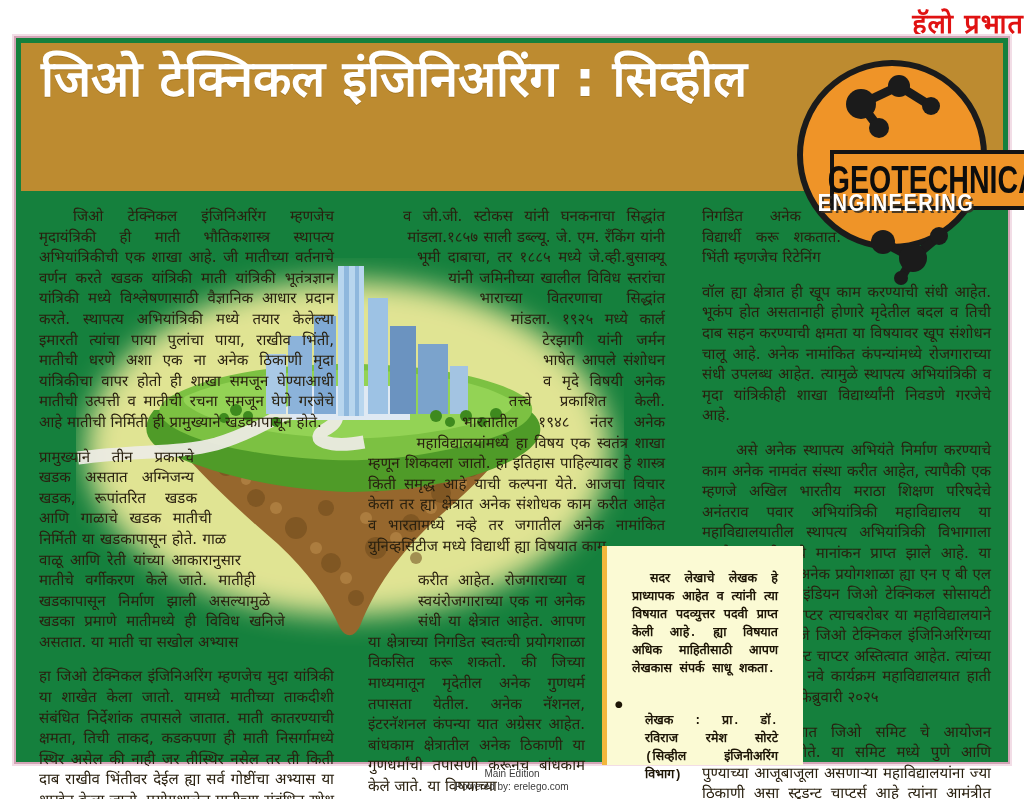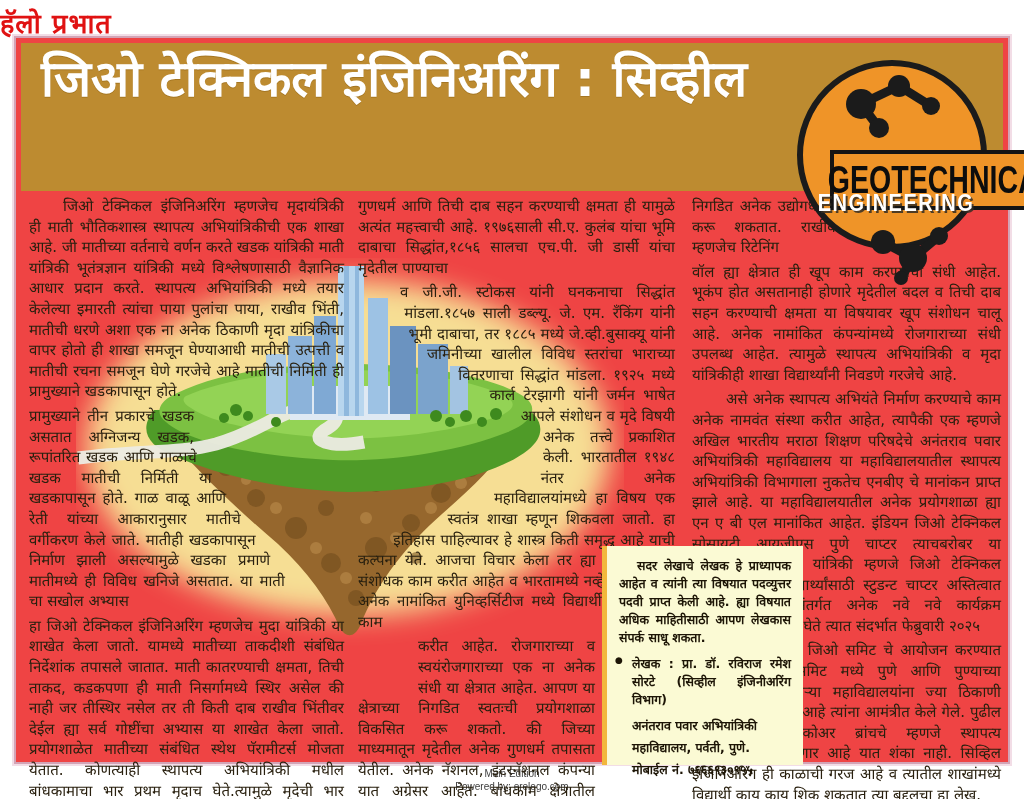--- a/index.html
+++ b/index.html
@@ -1,23 +1,23 @@
 <!DOCTYPE html>
 <html><head>
 <meta charset="utf-8">
 <style>
   * { margin:0; padding:0; box-sizing:border-box; }
   body { background:#ffffff; font-family:"DejaVu Sans", sans-serif; }
   .page { position:relative; width:1024px; height:799px; background:#ffffff; overflow:hidden; }
 
-  .masthead { position:absolute; top:4px; left:0; width:100%; text-align:left;
+  .masthead { position:absolute; top:4px; left:0; width:100%; text-align:right;
     font-size:27px; font-weight:800; color:#e01212; letter-spacing:1px; }
 
   .content-box { position:absolute; left:14px; top:36px; width:996px; height:728px;
-    background:#ef4444; border:2px solid #d3a4b6; box-shadow:0 0 0 2px #f2dde6; }
+    background:#15803d; border:2px solid #d3a4b6; box-shadow:0 0 0 2px #f2dde6; }
 
   .headline-band { position:absolute; left:5px; top:5px; width:982px; height:148px; background:#bd8b30; }
   .headline-text { position:absolute; left:20px; top:0; width:800px; color:#ffffff;
     font-weight:800; font-size:50px; line-height:72px; text-shadow:0 1px 0 rgba(120,80,10,.35); }
   .headline-text div { white-space:nowrap; }
 
   
   .logo { position:absolute; right:5px; top:8px; width:214px; height:246px; z-index:4; }
   .logo-circle { position:absolute; left:8px; top:14px; width:190px; height:190px;
     border-radius:50%; background:#ef9428; border:6px solid #1b1b1b; }
@@ -29,41 +29,41 @@
   .logo-sub { position:absolute; left:0; top:146px; width:100%; text-align:center;
     font-family:"Liberation Sans",sans-serif; font-size:20px; font-weight:800; color:#ffffff;
     letter-spacing:1.5px; text-shadow:2px 2px 0 rgba(50,45,35,.85); transform:scaleY(1.15); }
 
   
   .island { position:absolute; left:60px; top:220px; width:548px; height:388px; z-index:1; }
 
   
   .col { position:absolute; top:154px; font-size:15px; line-height:20.6px; color:#29200f;
     text-align:justify; z-index:2; }
-  .col p { margin:4px; }
+  .col p { margin:14px; }
   .col1 { left:9px;  width:323px; }
   .col2 { left:338px; width:325px; }
   .col3 { left:672px; width:317px; }
   .indent { text-indent:34px; }
 
   .isl-r { float:right; width:148px; height:206px; margin-left:6px;
     shape-outside:polygon(0 0,100% 0,100% 100%,78% 100%,0 18%); }
   .isl-l { float:left; width:182px; height:256px; margin-right:7px;
     shape-outside:polygon(0 0,22% 0,30% 28%,65% 45%,100% 62%,100% 72%,60% 85%,30% 95%,0 100%); }
   .isl-tip { float:left; width:58px; height:42px; margin-right:6px; }
   .logo-wrap { float:right; width:152px; height:64px;
     shape-outside:ellipse(150px 95px at 108% -25%); }
   .beside-box-left { clear:left; margin-right:80px; }
   .beside-box-right { margin-left:122px; }
 
   
   .author-box { position:absolute; left:586px; top:508px; width:201px; height:219px;
     background:#fbfad4; border-left:5px solid #f2b73c; padding:7px 8px 4px 8px;
     font-size:12.5px; line-height:18px; font-weight:700; color:#1d1506; text-align:justify; z-index:3; }
-  .author-box p { margin:4px; }
+  .author-box p { margin:17px;font-family:Liberation Mono, monospace; }
   .bullet-row { display:flex; }
   .bullet-glyph { flex:0 0 13px; font-size:9px; line-height:18px; }
   .hang { padding-left:13px; }
 
   .footer { position:absolute; left:0; top:768px; width:100%; text-align:center;
     font-family:"Liberation Sans",sans-serif; font-size:10px; line-height:12.5px; color:#3c3c3c; }
 </style>
 </head>
 <body>
 
@@ -175,21 +175,20 @@
     </svg>
 
     <div class="col col1">
       <p class="indent">जिओ टेक्निकल इंजिनिअरिंग म्हणजेच मृदायंत्रिकी ही माती भौतिकशास्त्र स्थापत्य अभियांत्रिकीची एक शाखा आहे. जी मातीच्या वर्तनाचे वर्णन करते खडक यांत्रिकी माती यांत्रिकी भूतंत्रज्ञान यांत्रिकी मध्ये विश्लेषणासाठी वैज्ञानिक आधार प्रदान करते. स्थापत्य अभियांत्रिकी मध्ये तयार केलेल्या इमारती त्यांचा पाया पुलांचा पाया, राखीव भिंती, मातीची धरणे अशा एक ना अनेक ठिकाणी मृदा यांत्रिकीचा वापर होतो ही शाखा समजून घेण्याआधी मातीची उत्पत्ती व मातीची रचना समजून घेणे गरजेचे आहे मातीची निर्मिती ही प्रामुख्याने खडकापासून होते.</p>
       <div class="isl-r"></div>
       <p>प्रामुख्याने तीन प्रकारचे खडक असतात अग्निजन्य खडक, रूपांतरित खडक आणि गाळाचे खडक मातीची निर्मिती या खडकापासून होते. गाळ वाळू आणि रेती यांच्या आकारानुसार मातीचे वर्गीकरण केले जाते. मातीही खडकापासून निर्माण झाली असल्यामुळे खडका प्रमाणे मातीमध्ये ही विविध खनिजे असतात. या माती चा सखोल अभ्यास</p>
       <p>हा जिओ टेक्निकल इंजिनिअरिंग म्हणजेच मुदा यांत्रिकी या शाखेत केला जातो. यामध्ये मातीच्या ताकदीशी संबंधित निर्देशांक तपासले जातात. माती कातरण्याची क्षमता, तिची ताकद, कडकपणा ही माती निसर्गामध्ये स्थिर असेल की नाही जर तीस्थिर नसेल तर ती किती दाब राखीव भिंतीवर देईल ह्या सर्व गोष्टींचा अभ्यास या शाखेत केला जातो. प्रयोगशाळेत मातीच्या संबंधित स्थेथ पॅरामीटर्स मोजता येतात. कोणत्याही स्थापत्य अभियांत्रिकी मधील बांधकामाचा भार प्रथम मृदाच घेते.त्यामुळे मृदेची भार घेण्याची क्षमता अत्यंत महत्त्वाची आहे. मोठ्या इमारती, रेल्वे, रस्ते, विमानतळ, मातीची धरणे ह्या विशिष्ट बांधकामांना विशिष्ट पद्धतीची माती आवश्यक असते. मृदेचे</p>
     </div>
 
     <div class="col col2">
-      <p>गुणधर्म आणि तिची दाब सहन करण्याची क्षमता ही यामुळे अत्यंत महत्त्वाची आहे. १९७६साली सी.ए. कुलंब यांचा भूमि दाबाचा सिद्धांत,१८५६ सालचा एच.पी. जी डार्सी यांचा मृदेतील पाण्याचा</p>
       <div class="isl-l"></div>
       <p>व जी.जी. स्टोकस यांनी घनकनाचा सिद्धांत मांडला.१८५७ साली डब्ल्यू. जे. एम. रँकिंग यांनी भूमी दाबाचा, तर १८८५ मध्ये जे.व्ही.बुसाक्यू यांनी जमिनीच्या खालील विविध स्तरांचा भाराच्या वितरणाचा सिद्धांत मांडला. १९२५ मध्ये कार्ल टेरझागी यांनी जर्मन भाषेत आपले संशोधन व मृदे विषयी अनेक तत्त्वे प्रकाशित केली. भारतातील १९४८ नंतर अनेक महाविद्यालयांमध्ये हा विषय एक स्वतंत्र शाखा म्हणून शिकवला जातो. हा इतिहास पाहिल्यावर हे शास्त्र किती समृद्ध आहे याची कल्पना येते. आजचा विचार केला तर ह्या क्षेत्रात अनेक संशोधक काम करीत आहेत व भारतामध्ये नव्हे तर जगातील अनेक नामांकित युनिव्हर्सिटीज मध्ये विद्यार्थी ह्या विषयात काम</p>
       <div class="beside-box-left">
         <div class="isl-tip"></div>
         <p>करीत आहेत. रोजगाराच्या व स्वयंरोजगाराच्या एक ना अनेक संधी या क्षेत्रात आहेत. आपण या क्षेत्राच्या निगडित स्वतःची प्रयोगशाळा विकसित करू शकतो. की जिच्या माध्यमातून मृदेतील अनेक गुणधर्म तपासता येतील. अनेक नॅशनल, इंटरनॅशनल कंपन्या यात अग्रेसर आहेत. बांधकाम क्षेत्रातील अनेक ठिकाणी या गुणधर्मांची तपासणी करूनच बांधकाम केले जाते. या विषयाच्या</p>
       </div>
     </div>
 
     <div class="col col3">
       <div class="logo-wrap"></div>

